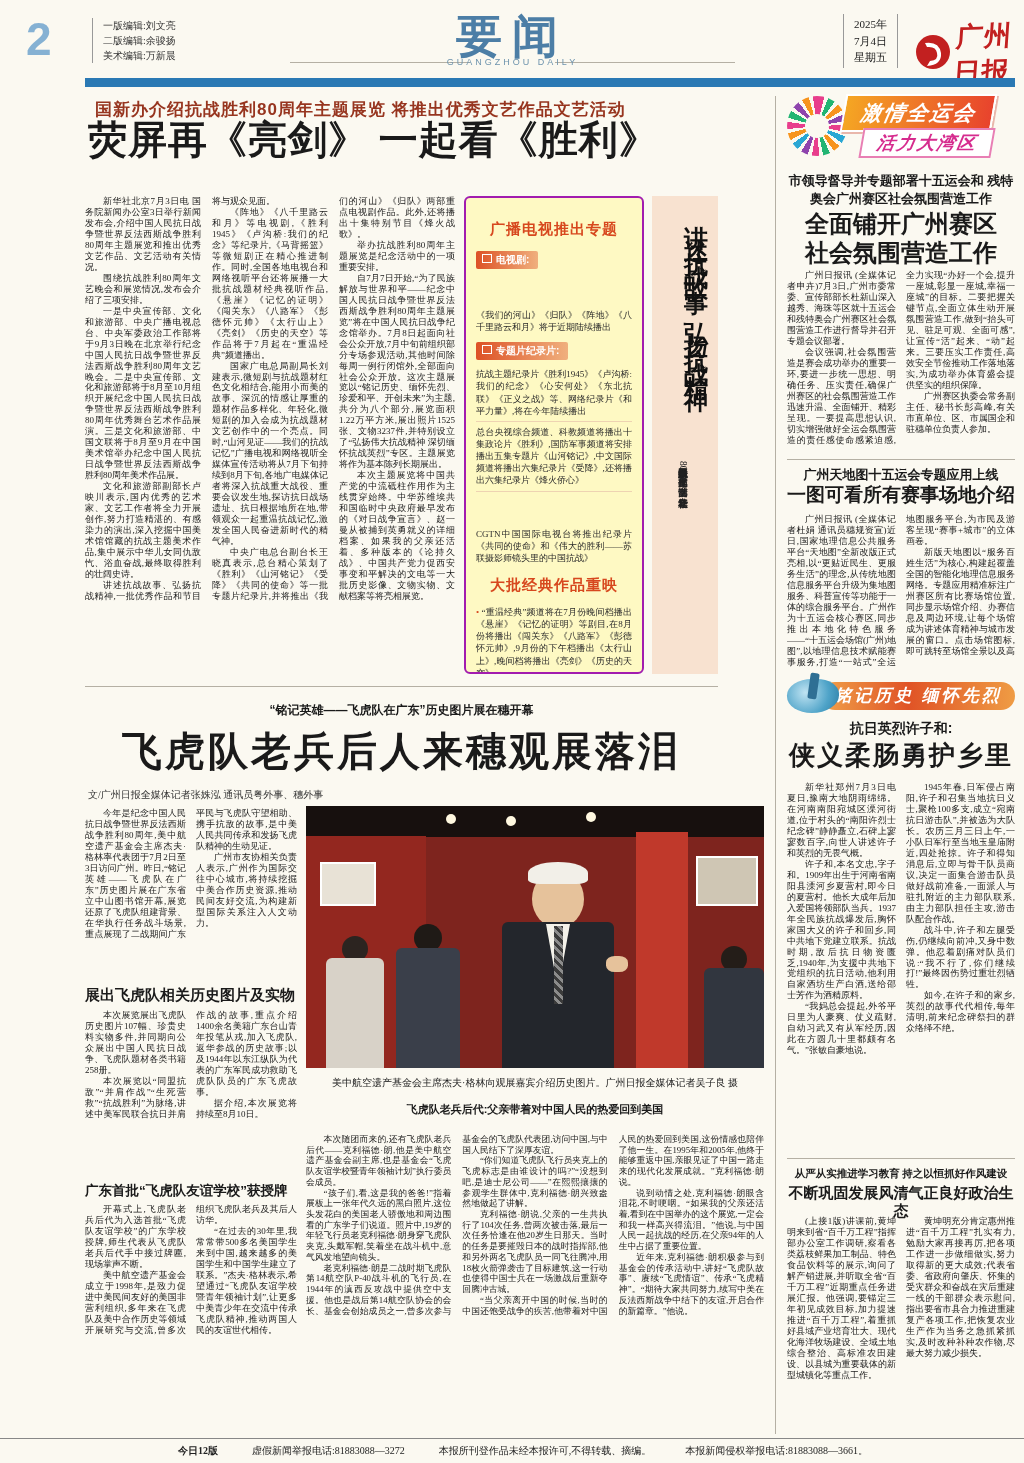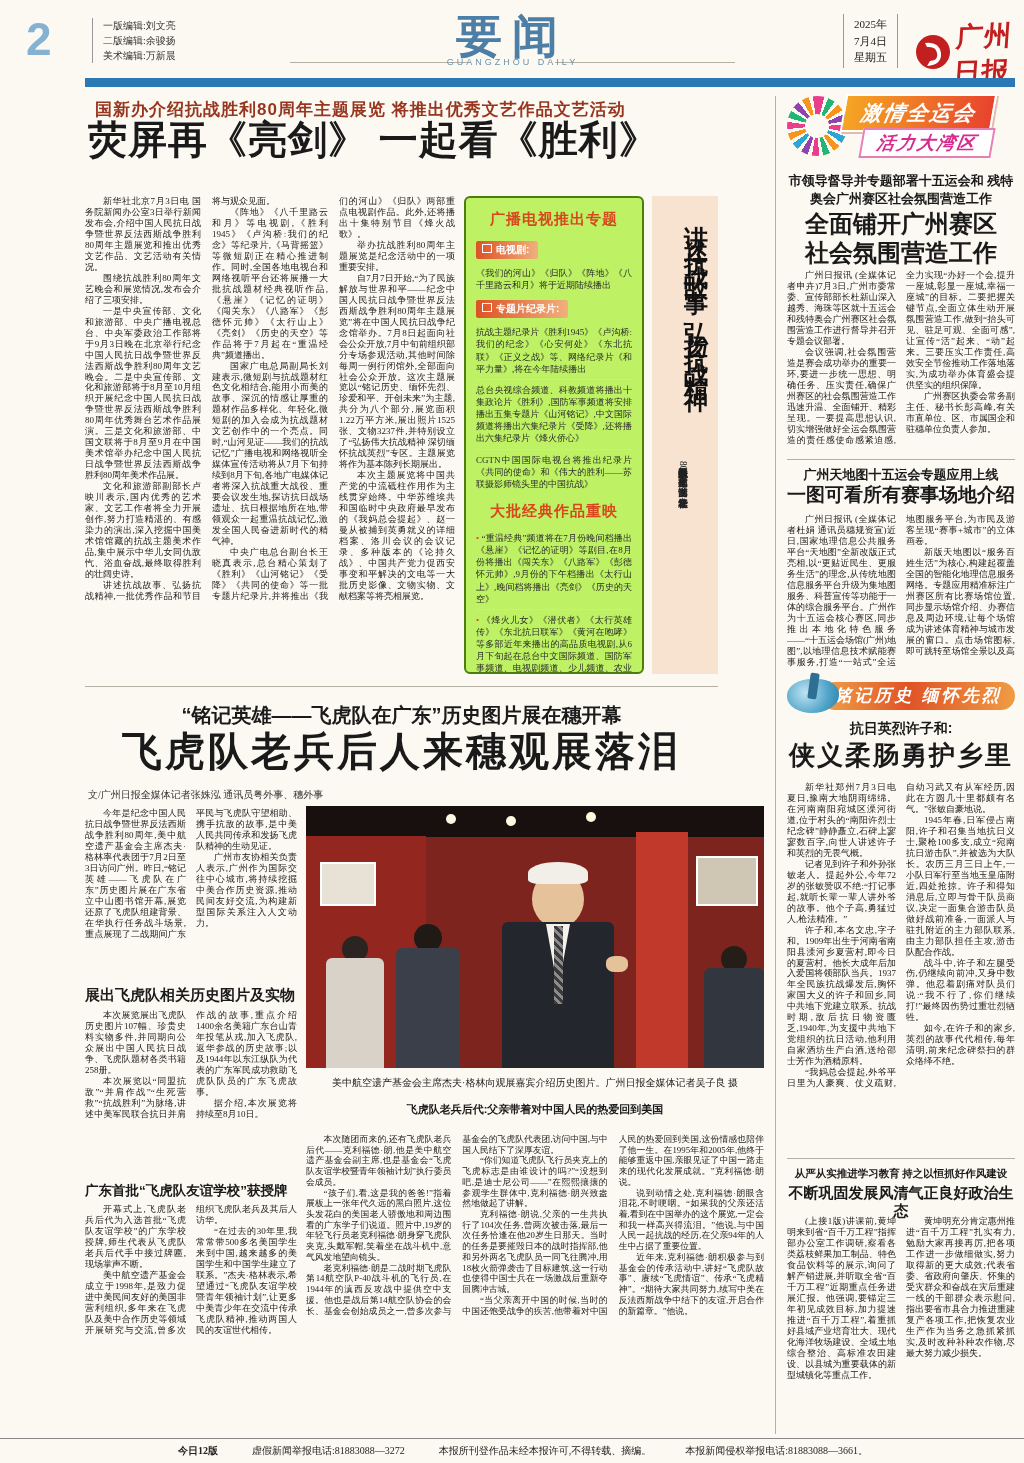--- a/index.html
+++ b/index.html
@@ -20,27 +20,27 @@
   .editors p{margin:0;}
   .sec-title{font-size:46px;font-weight:900;color:#4c7ea6;letter-spacing:10px;font-family:"Liberation Serif",serif;}
   .sec-sub{font-size:9px;color:#6d93ad;letter-spacing:3px;font-family:"Liberation Sans",sans-serif;}
   .dateblock{font-size:11px;line-height:1.5;color:#222;text-align:center;border-left:1px solid #999;border-right:1px solid #999;padding:2px 10px;}
   .dateblock p{margin:0;}
   .masthead-text{color:#c22020;font-weight:900;font-size:27px;letter-spacing:1px;transform:skewX(-6deg) rotate(-2deg);display:inline-block;}
   .bluebar{background:#2a79b4;height:9px;}
   
   .headline-main{font-weight:900;font-size:39px;letter-spacing:1px;line-height:1.05;}
   
-  .tvbox{background:#bef264;border:2px solid #4d7c0f;border-radius:6px;padding:10px 10px;box-sizing:border-box;overflow:hidden;}
+  .tvbox{background:#fef9c3;border:2px solid #a21caf;border-radius:6px;padding:20px 10px;box-sizing:border-box;overflow:hidden;}
   .tvbox-title{color:#d7481e;font-weight:900;font-size:15px;text-align:center;letter-spacing:1px;margin:2px 0 7px;font-family:"Liberation Sans",sans-serif;}
   .chip{display:inline-block;background:linear-gradient(90deg,#dd5226,#f0b07e);color:#fff;font-size:10px;font-weight:700;padding:2px 9px 2px 6px;border-radius:2px;margin:5px 0 4px;font-family:"Liberation Sans",sans-serif;}
   .chip .sq{display:inline-block;width:8px;height:7px;border:1px solid #fff;margin-right:4px;}
   .tvb-items{font-size:9px;line-height:1.35;color:#2a2a2a;text-align:justify;}
   .tvb-items p{margin:0;padding:4px 0;border-bottom:1px solid #eed3b2;text-indent:0;}
-  .tvb-items p:last-child{border-bottom:none;}
+  .tvb-items p:last-child{border-bottom:none;margin-top:32px;}
   .bullets p{border-bottom:1px solid #eed3b2;}
   .bullets p::before{content:"• ";color:#d7481e;}
   
   .vstrip{background:#f8e2d0;}
   .vbig{writing-mode:vertical-rl;font-size:24px;font-weight:900;letter-spacing:13px;color:#111;}
   .vsmall{writing-mode:vertical-rl;font-size:9.5px;line-height:1.45;color:#222;}
   .vcredit{font-weight:700;margin-top:10px;display:inline-block;}
   
   .rail-kicker{font-size:13px;font-weight:700;line-height:1.35;font-family:"Liberation Sans",sans-serif;}
   .rail-headline{font-weight:900;line-height:1.2;}
@@ -105,21 +105,21 @@
     <p>新华社北京7月3日电  国务院新闻办公室3日举行新闻发布会,介绍中国人民抗日战争暨世界反法西斯战争胜利80周年主题展览和推出优秀文艺作品、文艺活动有关情况。</p>
     <p>围绕抗战胜利80周年文艺晚会和展览情况,发布会介绍了三项安排。</p>
     <p>一是中央宣传部、文化和旅游部、中央广播电视总台、中央军委政治工作部将于9月3日晚在北京举行纪念中国人民抗日战争暨世界反法西斯战争胜利80周年文艺晚会。二是中央宣传部、文化和旅游部将于8月至10月组织开展纪念中国人民抗日战争暨世界反法西斯战争胜利80周年优秀舞台艺术作品展演。三是文化和旅游部、中国文联将于8月至9月在中国美术馆举办纪念中国人民抗日战争暨世界反法西斯战争胜利80周年美术作品展。</p>
     <p>文化和旅游部副部长卢映川表示,国内优秀的艺术家、文艺工作者将全力开展创作,努力打造精湛的、有感染力的演出,深入挖掘中国美术馆馆藏的抗战主题美术作品,集中展示中华儿女同仇敌忾、浴血奋战,最终取得胜利的壮阔史诗。</p>
     <p>讲述抗战故事、弘扬抗战精神,一批优秀作品和节目将与观众见面。</p>
     <p>《阵地》《八千里路云和月》等电视剧,《胜利1945》《卢沟桥:我们的纪念》等纪录片,《马背摇篮》等微短剧正在精心推进制作。同时,全国各地电视台和网络视听平台还将展播一大批抗战题材经典视听作品,《悬崖》《记忆的证明》《闯关东》《八路军》《彭德怀元帅》《太行山上》《亮剑》《历史的天空》等作品将于7月起在“重温经典”频道播出。</p>
     <p>国家广电总局副局长刘建表示,微短剧与抗战题材红色文化相结合,能用小而美的故事、深沉的情感让厚重的题材作品多样化、年轻化,微短剧的加入会成为抗战题材文艺创作中的一个亮点。同时,“山河见证——我们的抗战记忆”广播电视和网络视听全媒体宣传活动将从7月下旬持续到8月下旬,各地广电媒体记者将深入抗战重大战役、重要会议发生地,探访抗日战场遗址、抗日根据地所在地,带领观众一起重温抗战记忆,激发全国人民奋进新时代的精气神。</p>
     <p>中央广电总台副台长王晓真表示,总台精心策划了《胜利》《山河铭记》《受降》《共同的使命》等一批专题片纪录片,并将推出《我们的河山》《归队》两部重点电视剧作品。此外,还将播出十集特别节目《烽火战歌》。</p>
     <p>举办抗战胜利80周年主题展览是纪念活动中的一项重要安排。</p>
     <p>自7月7日开始,“为了民族解放与世界和平——纪念中国人民抗日战争暨世界反法西斯战争胜利80周年主题展览”将在中国人民抗日战争纪念馆举办。7月8日起面向社会公众开放,7月中旬前组织部分专场参观活动,其他时间除每周一例行闭馆外,全部面向社会公众开放。这次主题展览以“铭记历史、缅怀先烈、珍爱和平、开创未来”为主题,共分为八个部分,展览面积1.22万平方米,展出照片1525张、文物3237件,并特别设立了“弘扬伟大抗战精神 深切缅怀抗战英烈”专区。主题展览将作为基本陈列长期展出。</p>
-    <p>本次主题展览将中国共产党的中流砥柱作用作为主线贯穿始终。中华苏维埃共和国临时中央政府最早发布的《我妈总会提起》、赵一曼从被捕到英勇就义的详细档案、洛川会议的会议记录、多种版本的《论持久战》、中国共产党力促西安事变和平解决的文电等一大批历史影像、文物实物、文献档案等将亮相展览。</p>
+    <p>本次主题展览将中国共产党的中流砥柱作用作为主线贯穿始终。中华苏维埃共和国临时中央政府最早发布的《对日战争宣言》、赵一曼从被捕到英勇就义的详细档案、如果我的父亲还活着、多种版本的《论持久战》、中国共产党力促西安事变和平解决的文电等一大批历史影像、文物实物、文献档案等将亮相展览。</p>
   </div>
 
 <div class="abs tvbox" style="left:464px;top:196px;width:180px;height:478px;">
   <div class="tvbox-title">广播电视推出专题</div>
   <div class="chip"><span class="sq"></span><span>电视剧:</span></div>
   <div class="tvb-items">
       <p>《我们的河山》《归队》《阵地》《八千里路云和月》将于近期陆续播出</p>
     </div>
   <div class="chip"><span class="sq"></span><span>专题片纪录片:</span></div>
   <div class="tvb-items">
@@ -172,40 +172,39 @@
 
 <div class="abs" style="left:787px;top:682px;width:228px;">
   <div class="ribbon" style="margin-left:34px;">铭记历史 缅怀先烈</div>
   <div class="monu abs" style="left:0;top:-3px;"></div>
 </div>
 
 <div class="abs center sans" style="left:787px;top:720px;width:228px;font-size:14px;font-weight:700;">抗日英烈许子和:</div>
 <div class="abs rail-headline center" style="left:787px;top:740px;width:228px;font-size:26px;letter-spacing:2px;">侠义柔肠勇护乡里</div>
 <div class="abs bt cols-2" style="left:787px;top:782px;width:228px;height:370px;">
     <p>新华社郑州7月3日电  夏日,豫南大地阴雨绵绵。在河南南阳宛城区溧河街道,位于村头的“南阳许烈士纪念碑”静静矗立,石碑上寥寥数百字,向世人讲述许子和英烈的无畏气概。</p>
-    <p>记者见到许子和外孙张敏老人。提起外公,今年72岁的张敏赞叹不绝:“打记事起,就听长辈一辈人讲外爷的故事。他个子高,勇猛过人,枪法精准。”</p>
     <p>许子和,本名文忠,字子和。1909年出生于河南省南阳县溧河乡夏营村,即今日的夏营村。他长大成年后加入爱国将领部队当兵。1937年全民族抗战爆发后,胸怀家国大义的许子和回乡,同中共地下党建立联系。抗战时期,敌后抗日物资匮乏,1940年,为支援中共地下党组织的抗日活动,他利用自家酒坊生产白酒,送给邵士芳作为酒精原料。</p>
     <p>“我妈总会提起,外爷平日里为人豪爽、仗义疏财,自幼习武又有从军经历,因此在方圆几十里都颇有名气。”张敏自豪地说。</p>
     <p>1945年春,日军侵占南阳,许子和召集当地抗日义士,聚枪100多支,成立“宛南抗日游击队”,并被选为大队长。农历三月三日上午,一小队日军行至当地玉皇庙附近,四处抢掠。许子和得知消息后,立即与骨干队员商议,决定一面集合游击队员做好战前准备,一面派人与驻扎附近的主力部队联系,由主力部队担任主攻,游击队配合作战。</p>
     <p>战斗中,许子和左腿受伤,仍继续向前冲,又身中数弹。他忍着剧痛对队员们说:“我不行了,你们继续打!”最终因伤势过重壮烈牺牲。</p>
     <p>如今,在许子和的家乡,英烈的故事代代相传,每年清明,前来纪念碑祭扫的群众络绎不绝。</p>
   </div>
 
 <div class="abs hr" style="left:787px;top:1158px;width:228px;"></div>
 
 <div class="abs center" style="left:787px;top:1168px;width:228px;">
   <div class="rail-headline" style="font-size:10.5px;">从严从实推进学习教育 持之以恒抓好作风建设</div>
   <div class="rail-headline" style="font-size:15px;margin-top:3px;">不断巩固发展风清气正良好政治生态</div>
 </div>
 <div class="abs bt cols-2" style="left:787px;top:1216px;width:228px;height:214px;">
     <p>(上接1版)讲课前,黄坤明来到省“百千万工程”指挥部办公室工作调研,察看各类荔枝鲜果加工制品、特色食品饮料等的展示,询问了解产销进展,并听取全省“百千万工程”近期重点任务进展汇报。他强调,要锚定三年初见成效目标,加力提速推进“百千万工程”,着重抓好县域产业培育壮大、现代化海洋牧场建设、全域土地综合整治、高标准农田建设、以县城为重要载体的新型城镇化等重点工作。</p>
     <p>黄坤明充分肯定惠州推进“百千万工程”扎实有力,勉励大家再接再厉,把各项工作进一步做细做实,努力取得新的更大成效;代表省委、省政府向肇庆、怀集的受灾群众和奋战在灾后重建一线的干部群众表示慰问,指出要省市县合力推进重建复产各项工作,把恢复农业生产作为当务之急抓紧抓实,及时改种补种农作物,尽最大努力减少损失。</p>
   </div>
 
-<div class="abs center sans" style="left:85px;top:702px;width:633px;font-size:20px;font-weight:700;">“铭记英雄——飞虎队在广东”历史图片展在穗开幕</div>
+<div class="abs center sans" style="left:85px;top:702px;width:633px;font-size:12px;font-weight:700;">“铭记英雄——飞虎队在广东”历史图片展在穗开幕</div>
 <div class="abs center" style="left:85px;top:724px;width:633px;font-size:40px;font-weight:900;letter-spacing:3px;">飞虎队老兵后人来穗观展落泪</div>
 <div class="abs" style="left:88px;top:788px;width:300px;font-size:10px;color:#333;">文/广州日报全媒体记者张姝泓  通讯员粤外事、穗外事</div>
 
 <div class="abs bt cols-2" style="left:85px;top:808px;width:212px;height:170px;">
     <p>今年是纪念中国人民抗日战争暨世界反法西斯战争胜利80周年,美中航空遗产基金会主席杰夫·格林率代表团于7月2日至3日访问广州。昨日,“铭记英雄——飞虎队在广东”历史图片展在广东省立中山图书馆开幕,展览还原了飞虎队组建背景、在华执行任务战斗场景,重点展现了二战期间广东平民与飞虎队守望相助、携手抗敌的故事,是中美人民共同传承和发扬飞虎队精神的生动见证。</p>
     <p>广州市友协相关负责人表示,广州作为国际交往中心城市,将持续挖掘中美合作历史资源,推动民间友好交流,为构建新型国际关系注入人文动力。</p>
   </div>
 <div class="abs subhead" style="left:85px;top:986px;width:212px;">展出飞虎队相关历史图片及实物</div>
 <div class="abs bt cols-2" style="left:85px;top:1010px;width:212px;height:160px;">
     <p>本次展览展出飞虎队历史图片107幅、珍贵史料实物多件,并同期向公众展出中国人民抗日战争、飞虎队题材各类书籍258册。</p>

